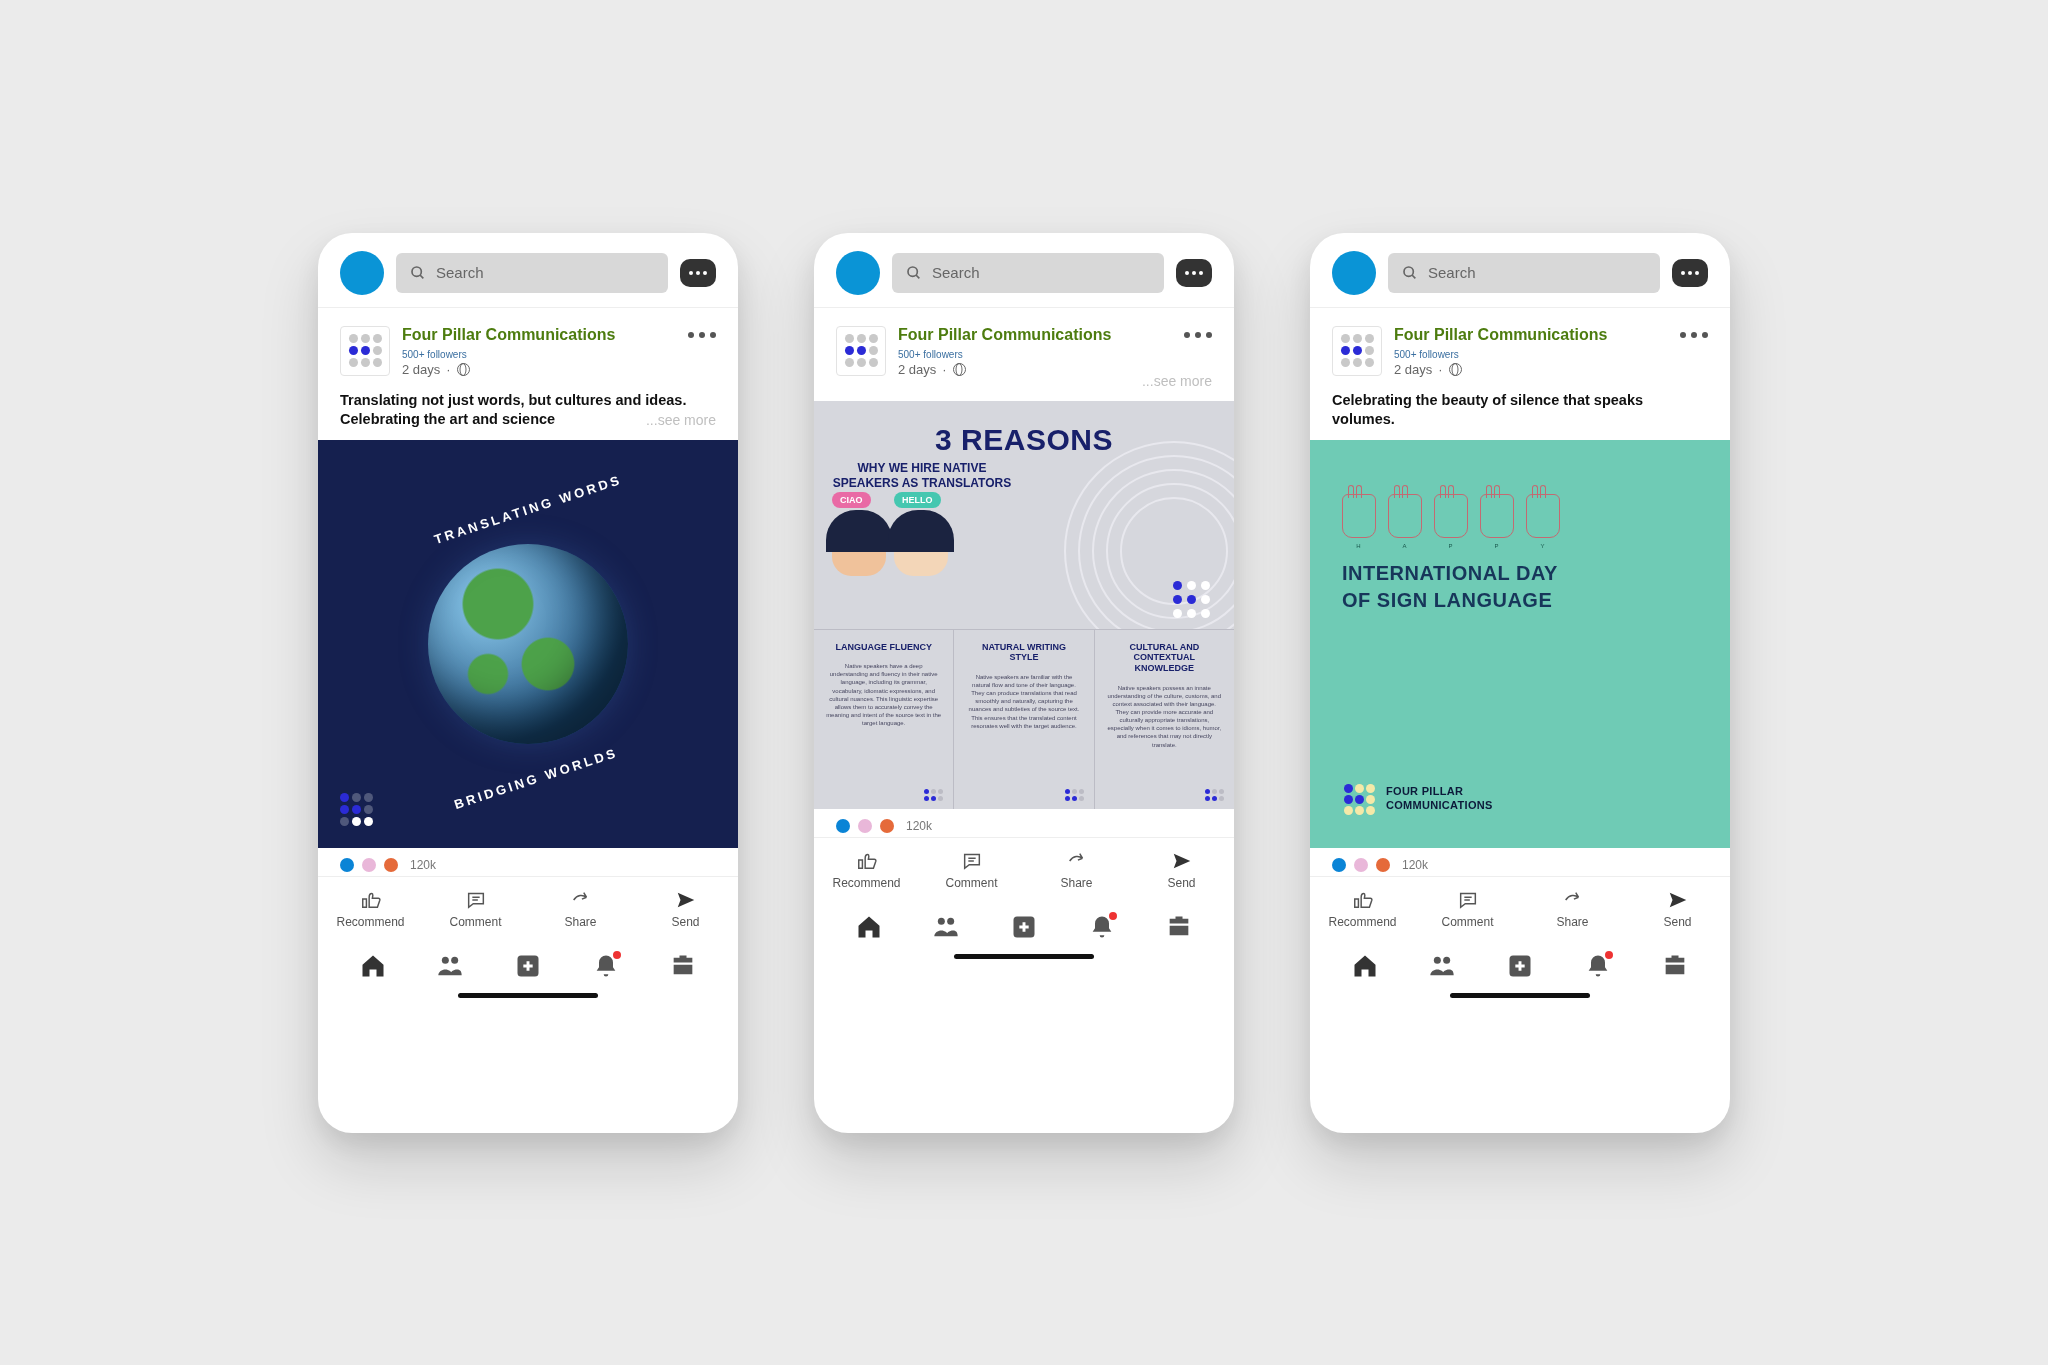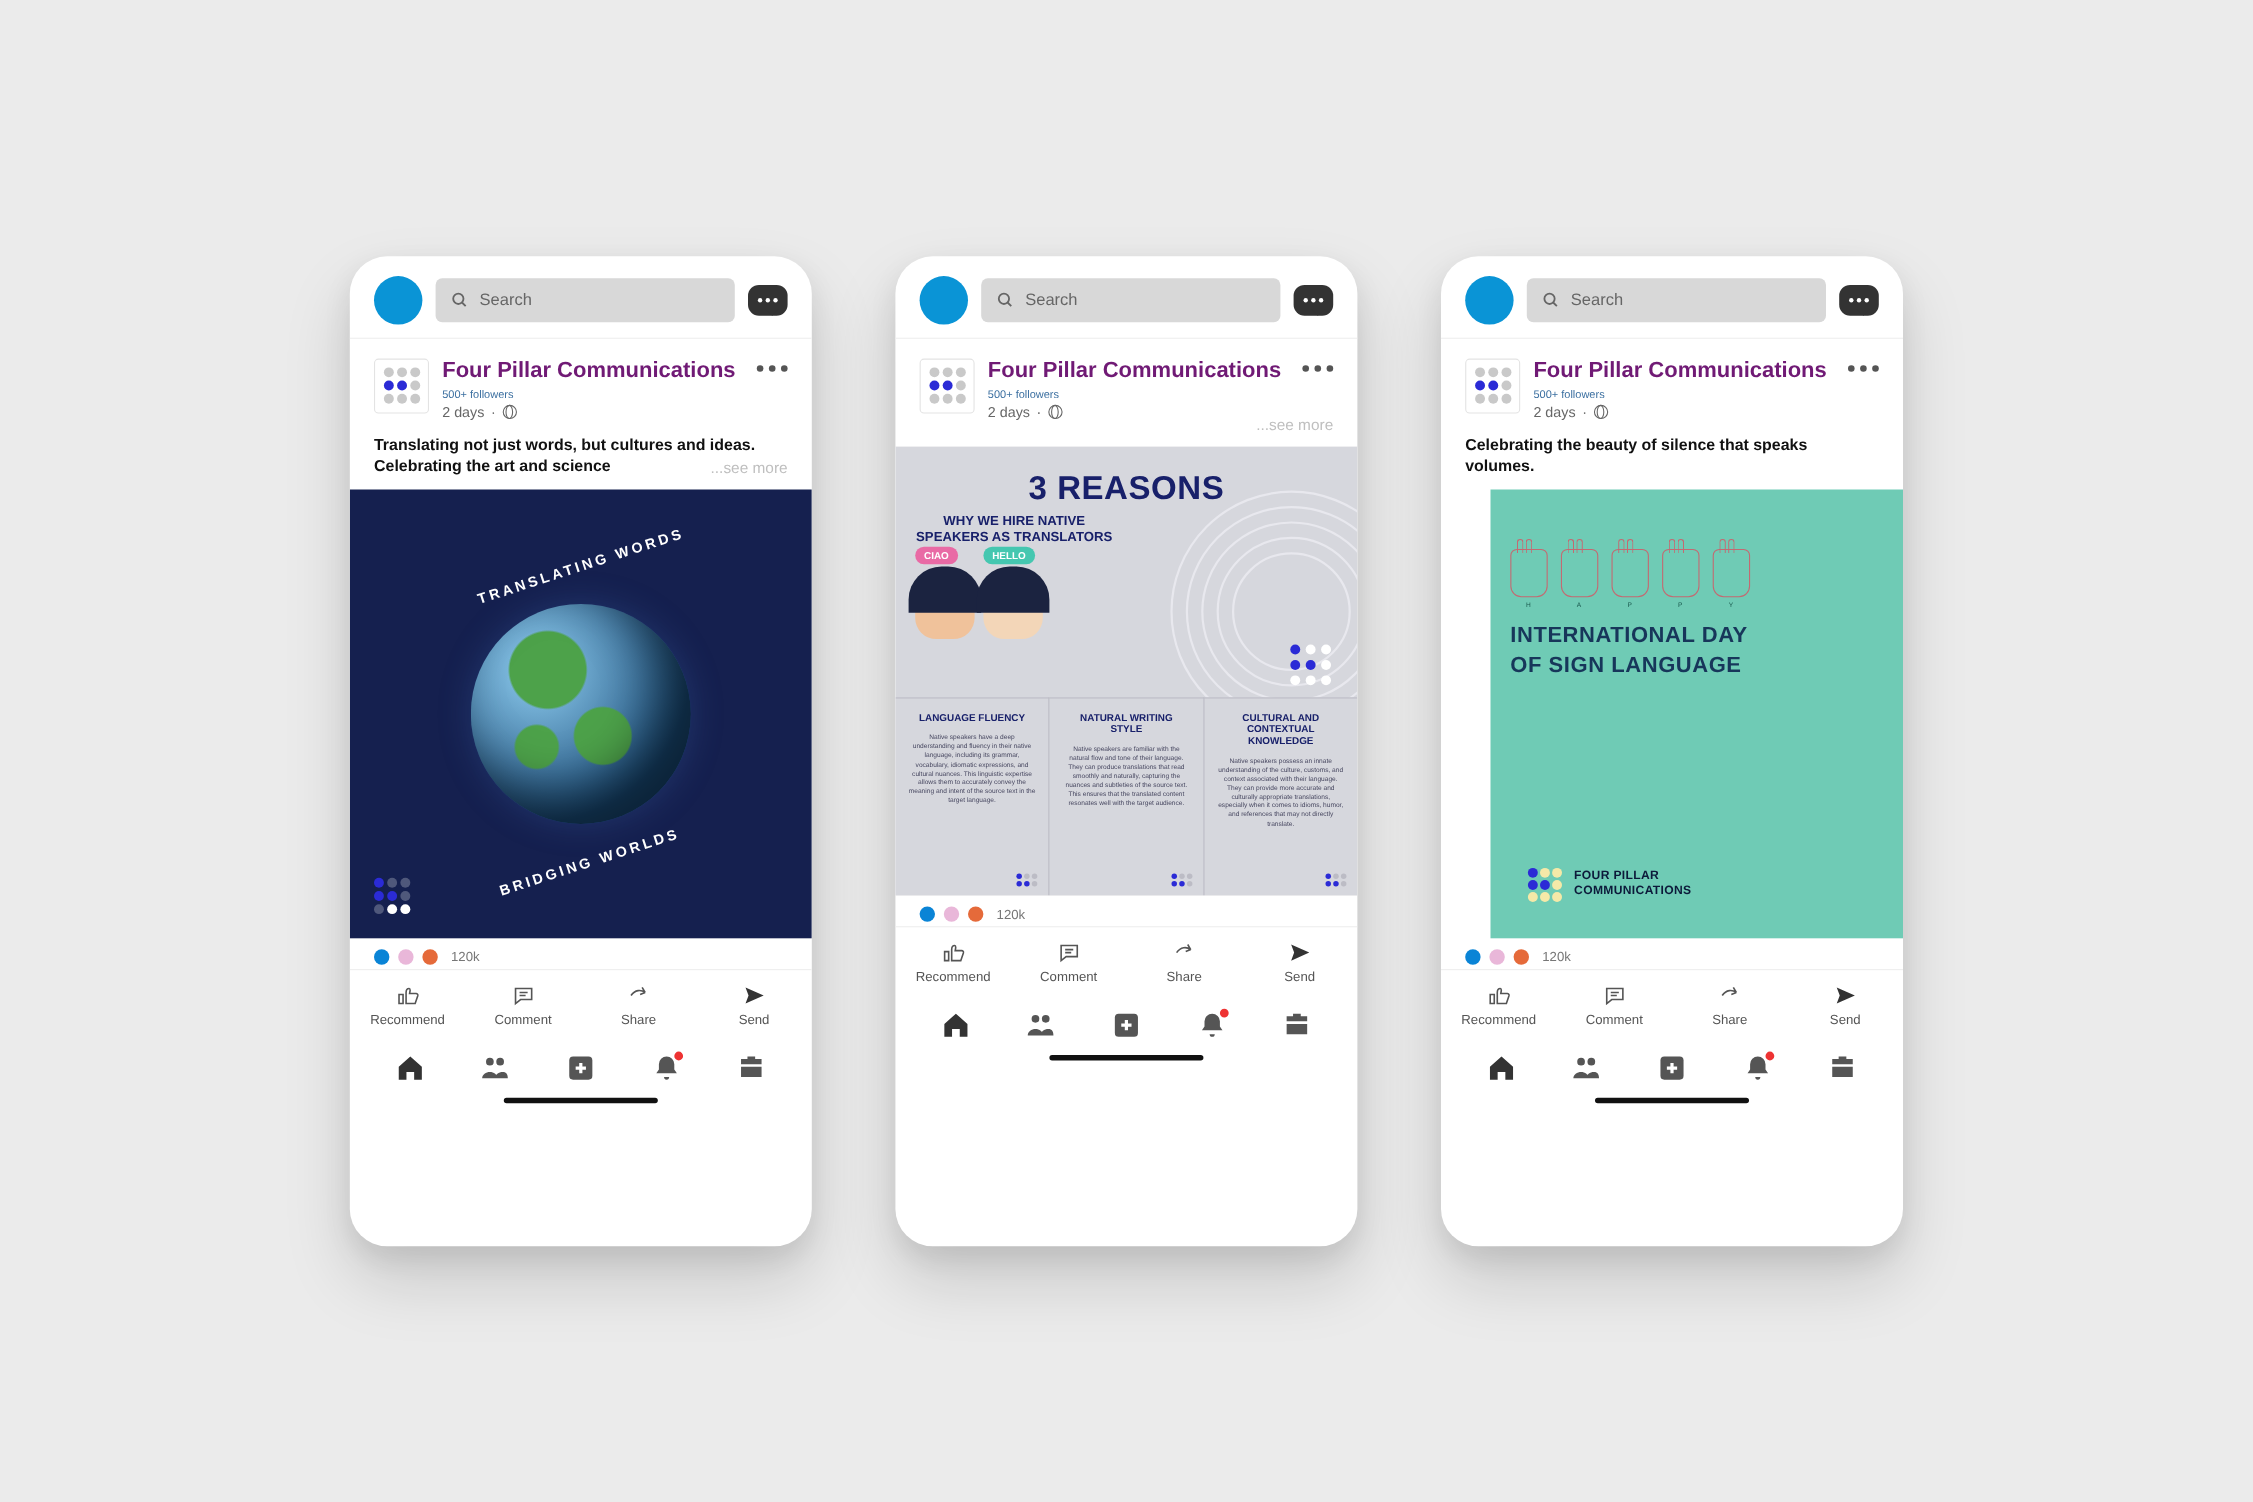--- a/index.html
+++ b/index.html
@@ -67,21 +67,21 @@
     border-top: 1px solid #eee;
   }
   .brand-logo {
     width:50px; height:50px; background:#fff; border:1px solid #e3e3e3; border-radius:4px;
     display:flex; align-items:center; justify-content:center; flex:none;
   }
   .dot-grid { display:grid; grid-template-columns:repeat(3,9px); grid-auto-rows:9px; gap:3px; }
   .dot-grid span { width:9px; height:9px; border-radius:50%; background:#c9c9c9; }
   .dot-grid .b { background:#2b2bd6; }
   .post-meta { flex:1; }
-  .author { font-weight:700; font-size:20px; color:#701a75; }
+  .author { font-weight:700; font-size:16px; color:#4d7c0f; }
   .followers { font-size:10px; color:#3b6fa0; margin-top:5px; }
   .time { font-size:13px; color:#666; margin-top:2px; display:flex; align-items:center; gap:6px; }
   .globe-ico { width:13px; height:13px; border:1.5px solid #666; border-radius:50%; position:relative; }
   .globe-ico::before { content:""; position:absolute; left:50%; top:-1px; bottom:-1px; width:5px; border:1.5px solid #666; border-radius:50%; transform:translateX(-50%); }
   .more-dots { display:flex; gap:5px; padding-top:6px; }
   .more-dots span { width:6px; height:6px; background:#555; border-radius:50%; }
 
   .caption { padding: 4px 22px 10px; font-size:14.5px; font-weight:600; color:#111; line-height:1.35; position:relative; }
   .see-more { position:absolute; right:22px; bottom:10px; color:#bfbfbf; font-weight:400; font-size:14px; background:linear-gradient(90deg,transparent,#fff 30%); padding-left:40px;}
 
@@ -125,21 +125,21 @@
   .cols { position:absolute; left:0; right:0; bottom:0; height:180px; display:flex; background:#d6d7dd; }
   .col { flex:1; border-top:1px solid #bcbcc5; border-right:1px solid #bcbcc5; padding:12px 12px 0; position:relative; }
   .col:last-child{ border-right:none; }
   .col h4 { font-size:9px; font-weight:800; color:#18206a; line-height:1.2; }
   .col p { font-size:6px; color:#474760; margin-top:10px; line-height:1.35; }
   .col .mini { position:absolute; right:10px; bottom:8px; display:grid; grid-template-columns:repeat(3,5px); grid-auto-rows:5px; gap:2px; }
   .col .mini span { width:5px;height:5px;border-radius:50%; background:#bcbcc5; }
   .col .mini .b{ background:#2b2bd6; }
 
   
-  .p3 { background:#6fcbb5; padding:54px 18px 0; position:relative;margin-left:45px; }
+  .p3 { background:#6fcbb5; padding:54px 32px 0; position:relative; }
   .hands { display:flex; gap:12px; margin-bottom:22px; }
   .hand { width:34px; height:44px; border:1.6px solid #c36a72; border-radius:6px 6px 10px 10px; position:relative; }
   .hand::before{ content:""; position:absolute; top:-10px; left:5px; width:4px; height:12px; border:1.6px solid #c36a72; border-bottom:none; border-radius:3px 3px 0 0; }
   .hand::after{ content:""; position:absolute; top:-10px; left:13px; width:4px; height:12px; border:1.6px solid #c36a72; border-bottom:none; border-radius:3px 3px 0 0; }
   .hand-lbl { position:absolute; bottom:-12px; left:50%; transform:translateX(-50%); font-size:6px; color:#1a5a4e; letter-spacing:1px; }
   .p3 h3 { font-size:20px; font-weight:600; color:#17365a; letter-spacing:.5px; line-height:1.35; }
   .p3 .brand-row { position:absolute; left:34px; bottom:34px; display:flex; align-items:center; gap:12px; }
   .brand-row .txt { font-size:11px; font-weight:800; color:#0c1a3a; line-height:1.2; letter-spacing:.3px; }
 
   

